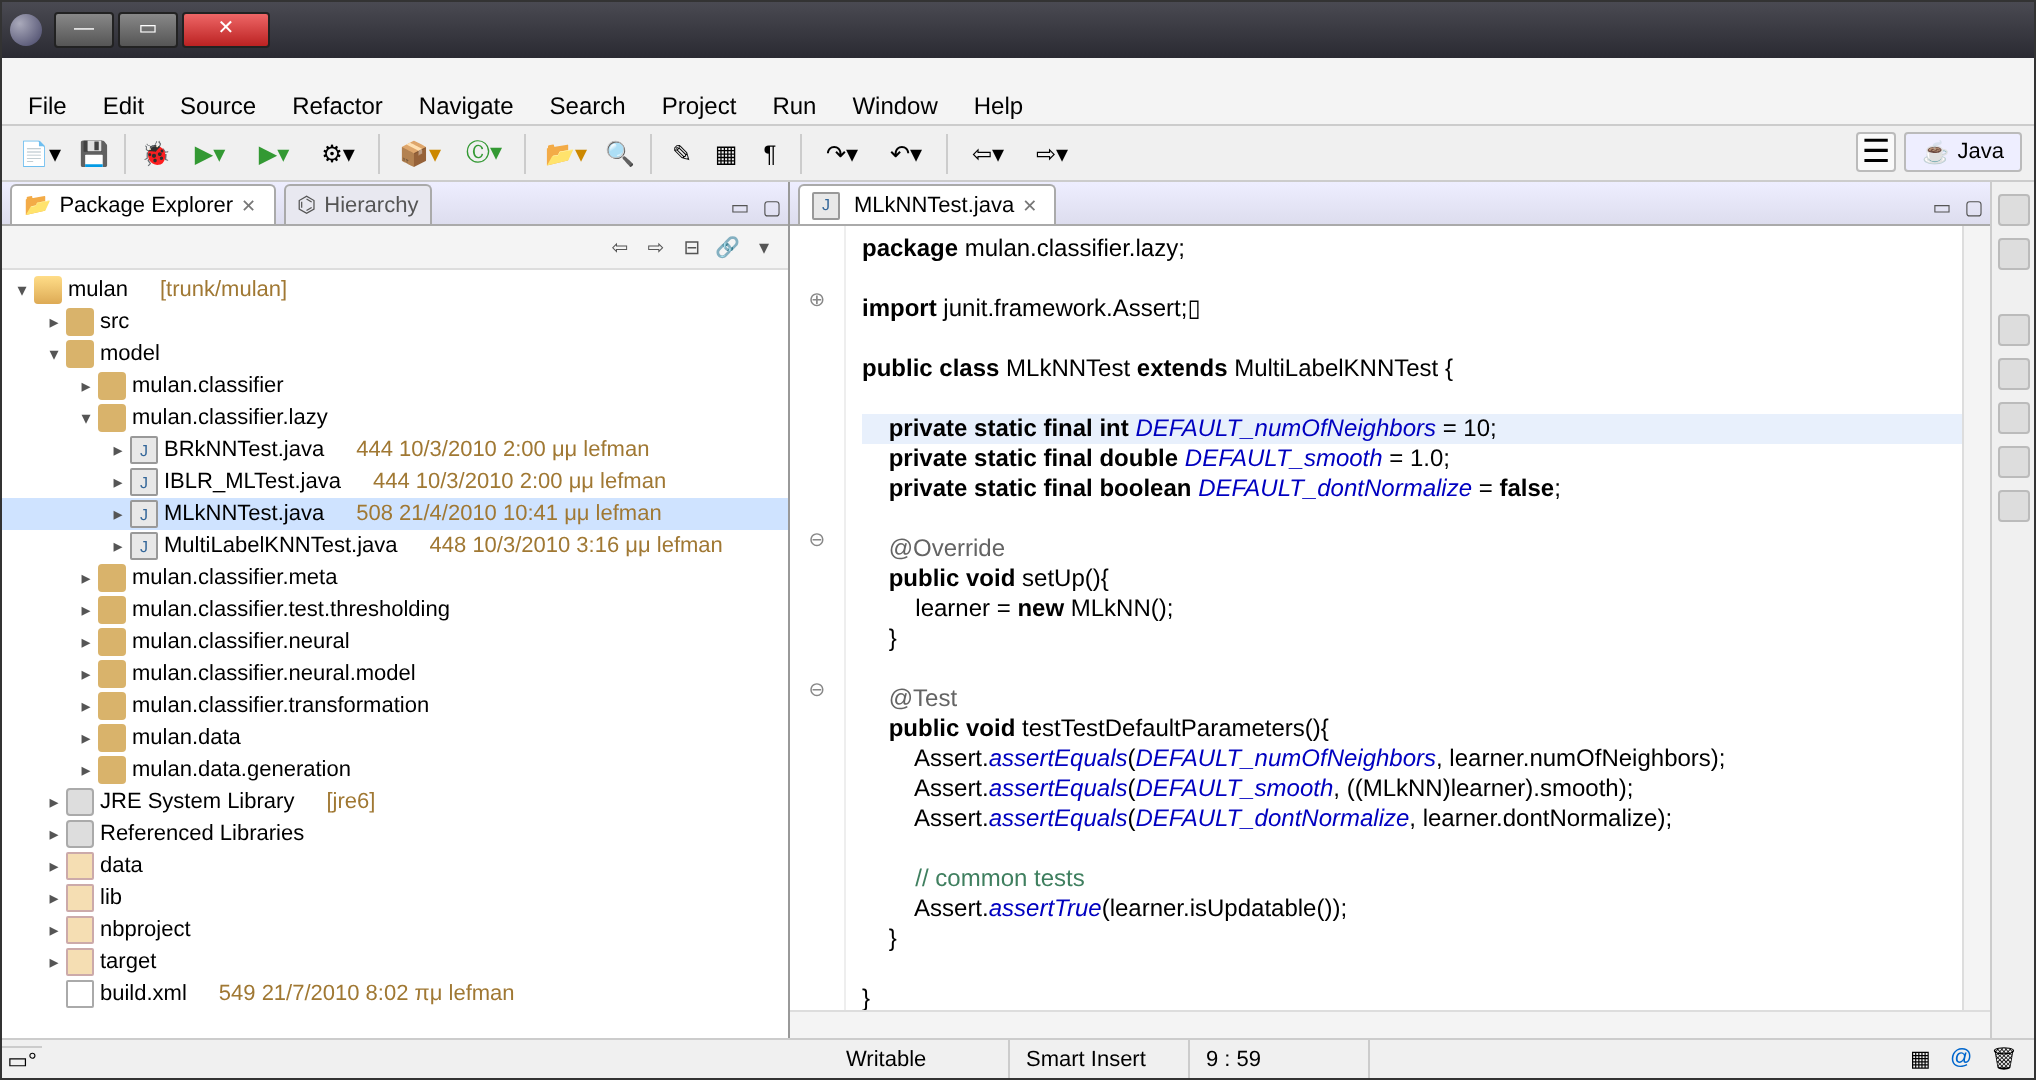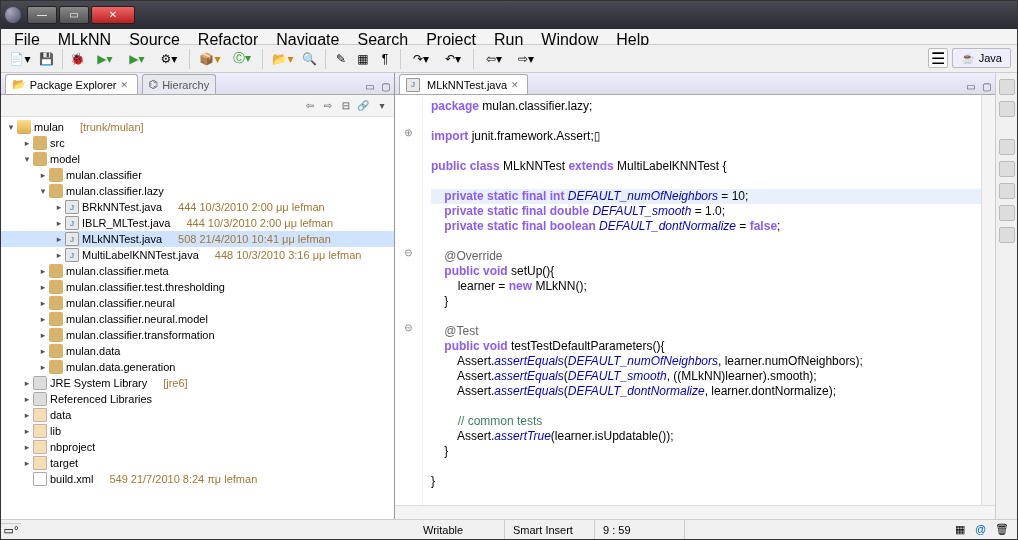--- a/index.html
+++ b/index.html
@@ -5,21 +5,21 @@
 * { margin: 0; padding: 0; box-sizing: border-box; font-family: "Segoe UI", Tahoma, sans-serif; }
 html, body { width: 1018px; height: 540px; overflow: hidden; background: #fff; }
 .window { width: 1018px; height: 540px; border: 1px solid #333; background: linear-gradient(#e8e8f0, #dcdce8); display: flex; flex-direction: column; }
 .titlebar { height: 28px; background: linear-gradient(#4a4a52, #2a2a32); display: flex; align-items: center; padding: 0 4px; color: #fff; }
 .titlebar .icon { width: 16px; height: 16px; margin-right: 6px; background: radial-gradient(circle at 30% 30%, #aab, #446); border-radius: 50%; }
 .titlebar .title { font-size: 12px; flex: 1; text-shadow: 0 1px 1px #000; }
 .winbtns { display: flex; gap: 2px; }
 .winbtn { width: 30px; height: 18px; border: 1px solid #222; border-radius: 2px; font-size: 10px; text-align: center; line-height: 16px; color: #fff; }
 .winbtn.min, .winbtn.max { background: linear-gradient(#888, #555); }
 .winbtn.close { background: linear-gradient(#e66, #b22); width: 44px; }
-.menubar { height: 16px; background: #f4f4f4; display: flex; align-items: flex-start; font-size: 16px; border-bottom: 1px solid #ccc; padding: 0 4px; }
+.menubar { height: 34px; background: #f4f4f4; display: flex; align-items: flex-end; font-size: 12px; border-bottom: 1px solid #ccc; padding: 0 4px; }
 .menubar .menu { padding: 2px 9px; cursor: default; }
 .toolbar { height: 28px; background: #f0f0f0; border-bottom: 1px solid #ccc; display: flex; align-items: center; padding: 0 4px; gap: 2px; position: relative; }
 .tbtn { width: 20px; height: 20px; border: 1px solid transparent; border-radius: 2px; display: flex; align-items: center; justify-content: center; font-size: 12px; }
 .tbtn.wdd { width: 30px; }
 .tsep { width: 1px; height: 20px; background: #ccc; margin: 0 3px; }
 .persp { position: absolute; right: 6px; top: 3px; display: flex; align-items: center; gap: 4px; }
 .persp .open { width: 20px; height: 20px; border: 1px solid #bbb; border-radius: 2px; background: #fafafa; display:flex; align-items:center; justify-content:center; }
 .persp .java { height: 20px; border: 1px solid #bbb; border-radius: 2px; background: #eef; padding: 0 8px; display:flex; align-items:center; gap:4px; font-size:11px; }
 .workarea { flex: 1; display: flex; background: #eee; min-height: 0; }
 .leftpane { width: 394px; display: flex; flex-direction: column; border-right: 1px solid #999; background: #fff; }
@@ -44,21 +44,21 @@
 .decor { color:#a07833; margin-left:16px; }
 .editorarea { flex: 1; display: flex; min-width: 0; }
 .editorpane { flex: 1; display: flex; flex-direction: column; background: #fff; min-width:0; }
 .etabs { height: 22px; display: flex; align-items: flex-end; background: linear-gradient(#eef,#dde); border-bottom: 1px solid #aaa; font-size: 11px; }
 .etab { height: 20px; display: flex; align-items: center; padding: 0 6px; gap:4px; border:1px solid #aaa; border-bottom:none; background:#fff; border-radius: 3px 3px 0 0; margin-left:4px; }
 .code { flex: 1; display: flex; font-family: "Courier New", monospace; font-size: 12px; line-height: 15px; overflow:auto; min-width:0; }
 .gutter { width: 28px; background:#fff; border-right: 1px solid #eee; }
 .gline { height:15px; text-align:center; font-size:10px; color:#888; }
 .src { flex: 1; padding: 4px 0 4px 8px; white-space: pre; }
 .src .hl { background:#e8f0fc; display:inline-block; width:100%; }
-.kw { color:#8b5cf6; font-weight:bold; }
+.kw { color:#000000; font-weight:bold; }
 .cmt { color:#3f7f5f; }
 .ann { color:#646464; }
 .fld { color:#0000c0; font-style:italic; }
 .scrollh { height:14px; background:#f4f4f4; border-top:1px solid #ddd; }
 .rightstack { width: 22px; background:#f0f0f0; border-left:1px solid #ccc; display:flex; flex-direction:column; align-items:center; gap:6px; padding-top:6px; }
 .rsicon { width:16px; height:16px; background:#ddd; border:1px solid #bbb; border-radius:2px; }
 .statusbar { height: 20px; background:#f0f0f0; border-top:1px solid #ccc; display:flex; align-items:center; font-size:11px; }
 .statusbar .cell { border-right:1px solid #ccc; height:100%; display:flex; align-items:center; padding:0 8px; }
 .trimleft { width: 20px; background:#f0f0f0; border-top:1px solid #ccc; display:flex; align-items:center; justify-content:center; }
 .sbright { margin-left:auto; display:flex; gap:6px; padding-right:8px; }
@@ -73,21 +73,21 @@
     <div class="icon"></div>
     <div class="winbtns">
       <div class="winbtn min">—</div>
       <div class="winbtn max">▭</div>
       <div class="winbtn close">✕</div>
     </div>
   </div>
 
   <div class="menubar">
     <div class="menu">File</div>
-    <div class="menu">MLkNN</div>
+    <div class="menu">Edit</div>
     <div class="menu">Source</div>
     <div class="menu">Refactor</div>
     <div class="menu">Navigate</div>
     <div class="menu">Search</div>
     <div class="menu">Project</div>
     <div class="menu">Run</div>
     <div class="menu">Window</div>
     <div class="menu">Help</div>
   </div>
 
@@ -262,21 +262,21 @@
           </div>
         <div class="treeitem" style="padding-left:20px">
             <span class="twist">▸</span>
             <span class="ticon fold"></span>
             <span>target</span>
           </div>
         <div class="treeitem" style="padding-left:20px">
             <span class="twist"> </span>
             <span class="ticon file"></span>
             <span>build.xml</span>
-            <span class="decor">549  21/7/2010 8:24 πμ  lefman</span>
+            <span class="decor">549  21/7/2010 8:02 πμ  lefman</span>
           </div>
       </div>
     </div>
 
     <div class="editorarea">
       <div class="editorpane">
         <div class="etabs">
           <div class="etab">
             <span class="ticon cu">J</span>
             <span>MLkNNTest.java</span>

